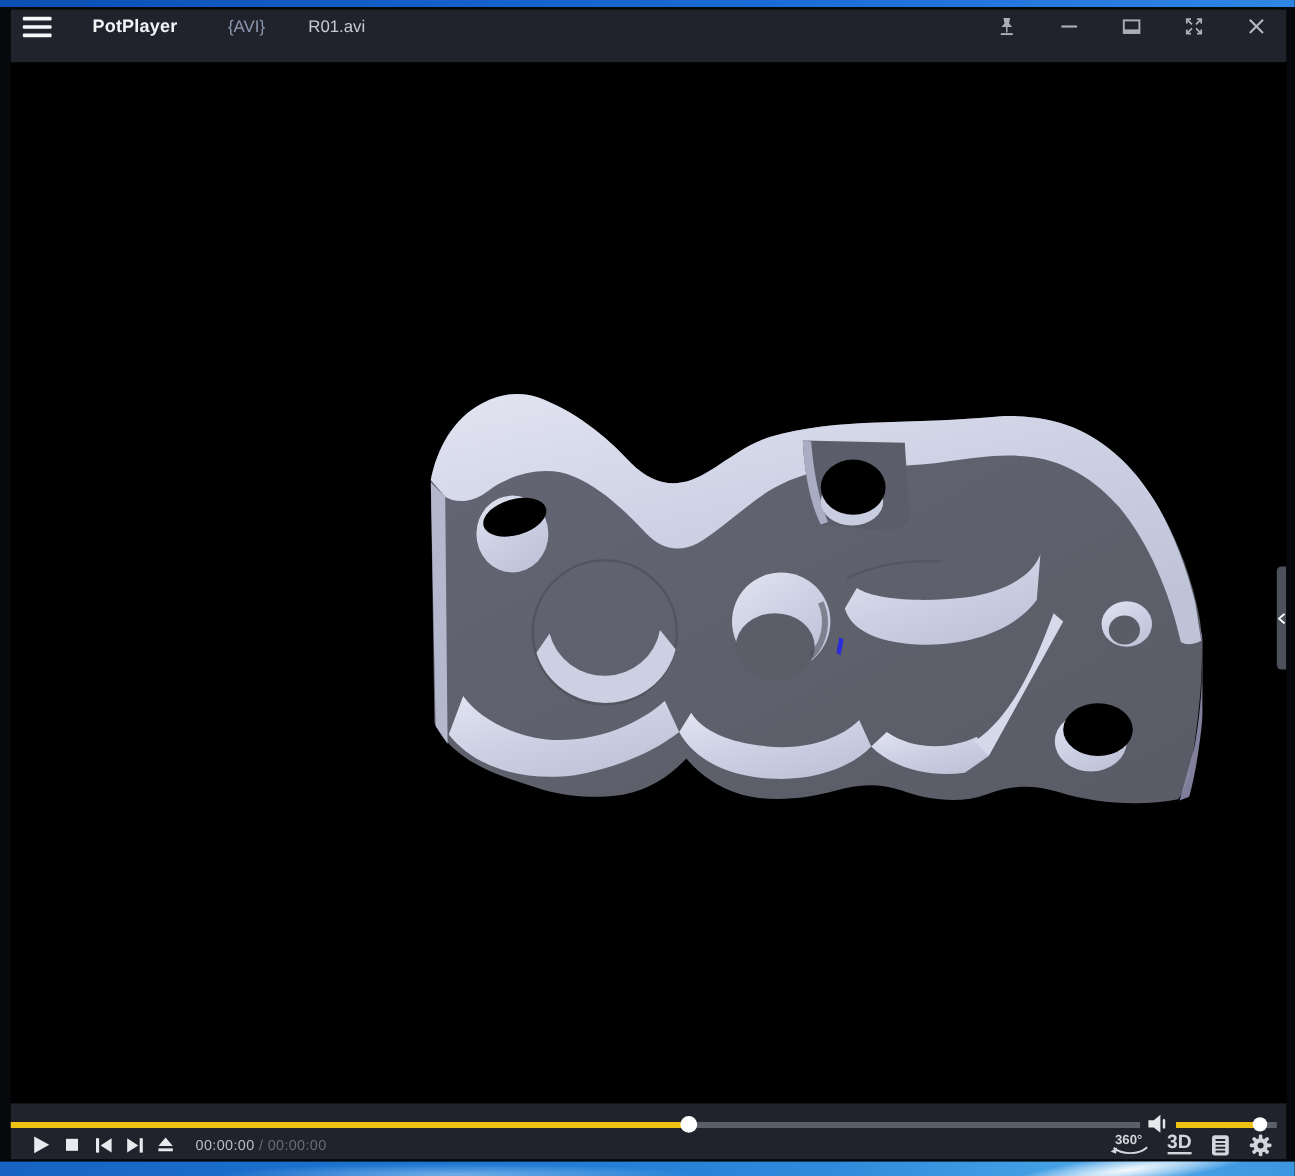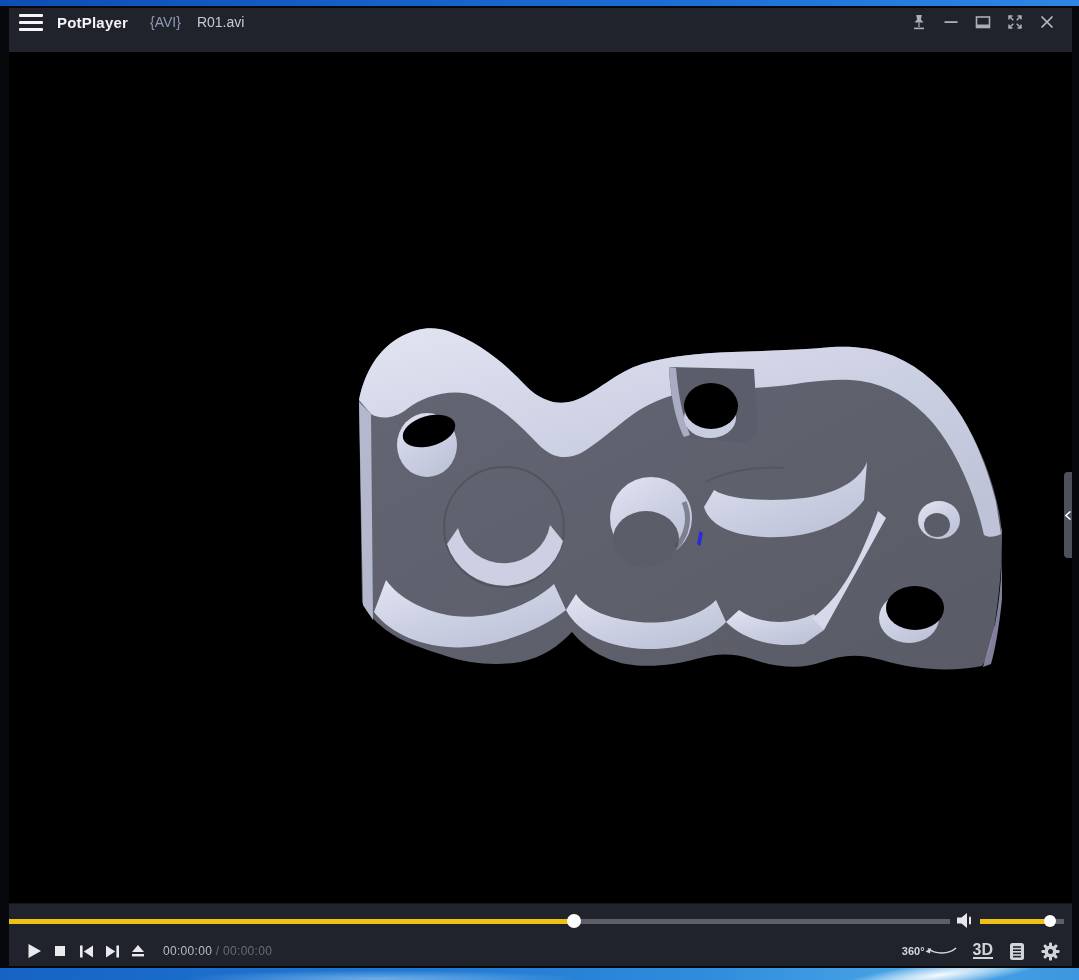--- a/index.html
+++ b/index.html
@@ -18,62 +18,62 @@
   .strip-bottom .swoosh2 { position:absolute; top:2px; left:180px; width:400px; height:18px;
     background:radial-gradient(ellipse at center, rgba(190,228,255,.5) 0%, rgba(190,228,255,0) 70%); }
 
   
   .window { position:absolute; top:6px; left:0; right:0; bottom:12px; background:#07080b; }
   .window-inner { position:absolute; top:2px; left:9px; right:7px; bottom:2px;
     display:flex; flex-direction:column; background:#000; }
 
   
   .titlebar { height:44px; background:#20232b; display:flex; align-items:center;
-    padding:0 12px 16px 10px; flex:0 0 auto; }
+    padding:0 12px 16px 10px; flex:0 0 auto;gap:20px; }
   .hamburger { width:24px; height:17px; display:flex; flex-direction:column;
     justify-content:space-between; cursor:pointer; margin-right:14px; }
   .hamburger span { display:block; height:3px; background:#f5f6f8; border-radius:1px; }
   .app-title { color:#f2f3f6; font-size:15px; font-weight:bold; letter-spacing:.2px; margin-right:22px; }
   .format-badge { color:#8e9ab2; font-size:14px; margin-right:16px; }
   .file-name { color:#c6cad3; font-size:14px; }
   .titlebar .spacer { flex:1; }
   .win-btn { width:26px; height:26px; display:flex; align-items:center; justify-content:center;
     margin-left:6px; cursor:pointer; }
   .win-btn svg { display:block; }
 
   
   .video { flex:1 1 auto; position:relative; background:#000; overflow:hidden; }
   .model { position:absolute; left:345px; top:270px; }
   .edge-grip { position:absolute; right:0; top:420px; width:8px; height:86px;
     background:#4d515c; border-radius:4px 0 0 4px; cursor:pointer;
     display:flex; align-items:center; justify-content:center; }
   .edge-grip svg { display:block; }
 
   
-  .controlbar { flex:0 0 auto; height:63px; background:#20232b; border-top:1px solid #14161b;
+  .controlbar { flex:0 0 auto; height:47px; background:#20232b; border-top:1px solid #14161b;
     display:flex; flex-direction:column; }
   .seek-row { height:34px; position:relative; }
   .seek-track { position:absolute; left:0; right:122px; top:15px; height:5px; background:#5a5f6a; cursor:pointer; }
   .seek-fill { position:absolute; left:0; top:0; bottom:0; background:#eec213; }
   .seek-thumb { position:absolute; top:-5px; width:14px; height:14px; border-radius:50%;
     background:#fff; margin-left:-7px; cursor:pointer; }
   .vol-wrap { position:absolute; right:0; top:0; width:122px; height:34px; }
   .vol-icon { position:absolute; left:6px; top:8px; cursor:pointer; }
   .vol-track { position:absolute; left:30px; right:8px; top:15px; height:5px; background:#5a5f6a; cursor:pointer; }
   .vol-fill { position:absolute; left:0; top:0; bottom:0; background:#eec213; }
   .vol-thumb { position:absolute; top:-4px; width:12px; height:12px; border-radius:50%;
     background:#fff; margin-left:-6px; cursor:pointer; }
 
   .buttons-row { height:28px; display:flex; align-items:center; padding:0 12px 2px 14px; }
   .t-btn { width:22px; height:18px; display:flex; align-items:center; justify-content:center;
     margin-right:4px; cursor:pointer; }
   .time { margin-left:10px; font-size:12px; color:#b9bdc5; letter-spacing:.3px; white-space:nowrap; }
   .time .sep, .time .total { color:#676c76; }
   .right-group { margin-left:auto; display:flex; align-items:center; }
-  .r-btn { margin-left:16px; cursor:pointer; display:flex; 
+  .r-btn { margin-left:16px; cursor:pointer; display:flex; flex-direction:column;
     align-items:center; justify-content:center; color:#d2d5db; }
   .label-360 { font-size:11px; font-weight:bold; line-height:10px; }
   .label-3d { font-size:16px; font-weight:bold; border-bottom:2px solid #d2d5db; padding-bottom:1px; line-height:12px; }
 </style>
 </head>
 <body>
 
 <div class="desktop">
   <div class="strip-top"></div>
 

